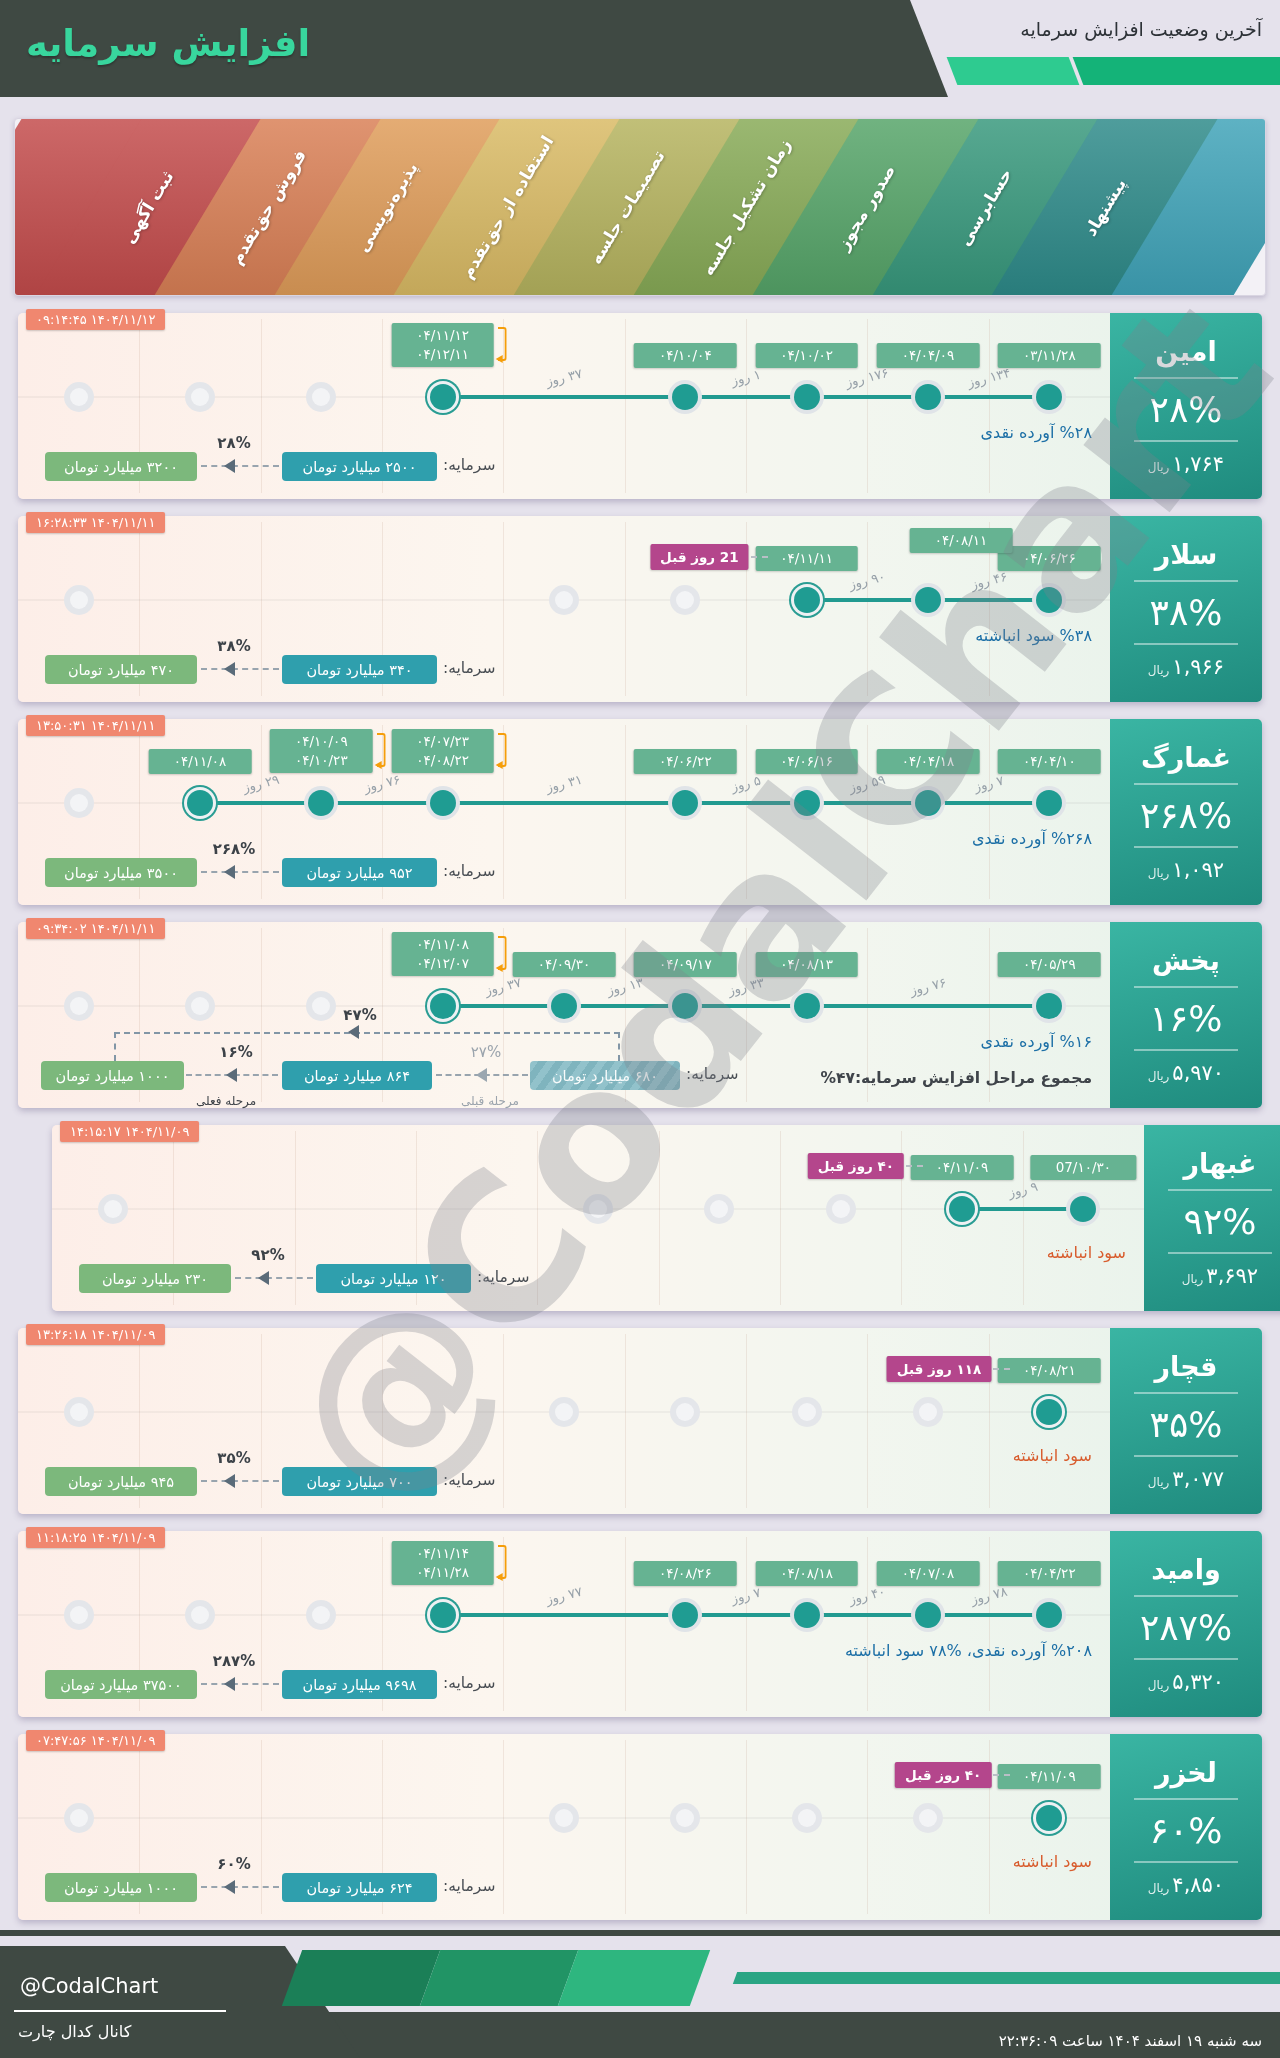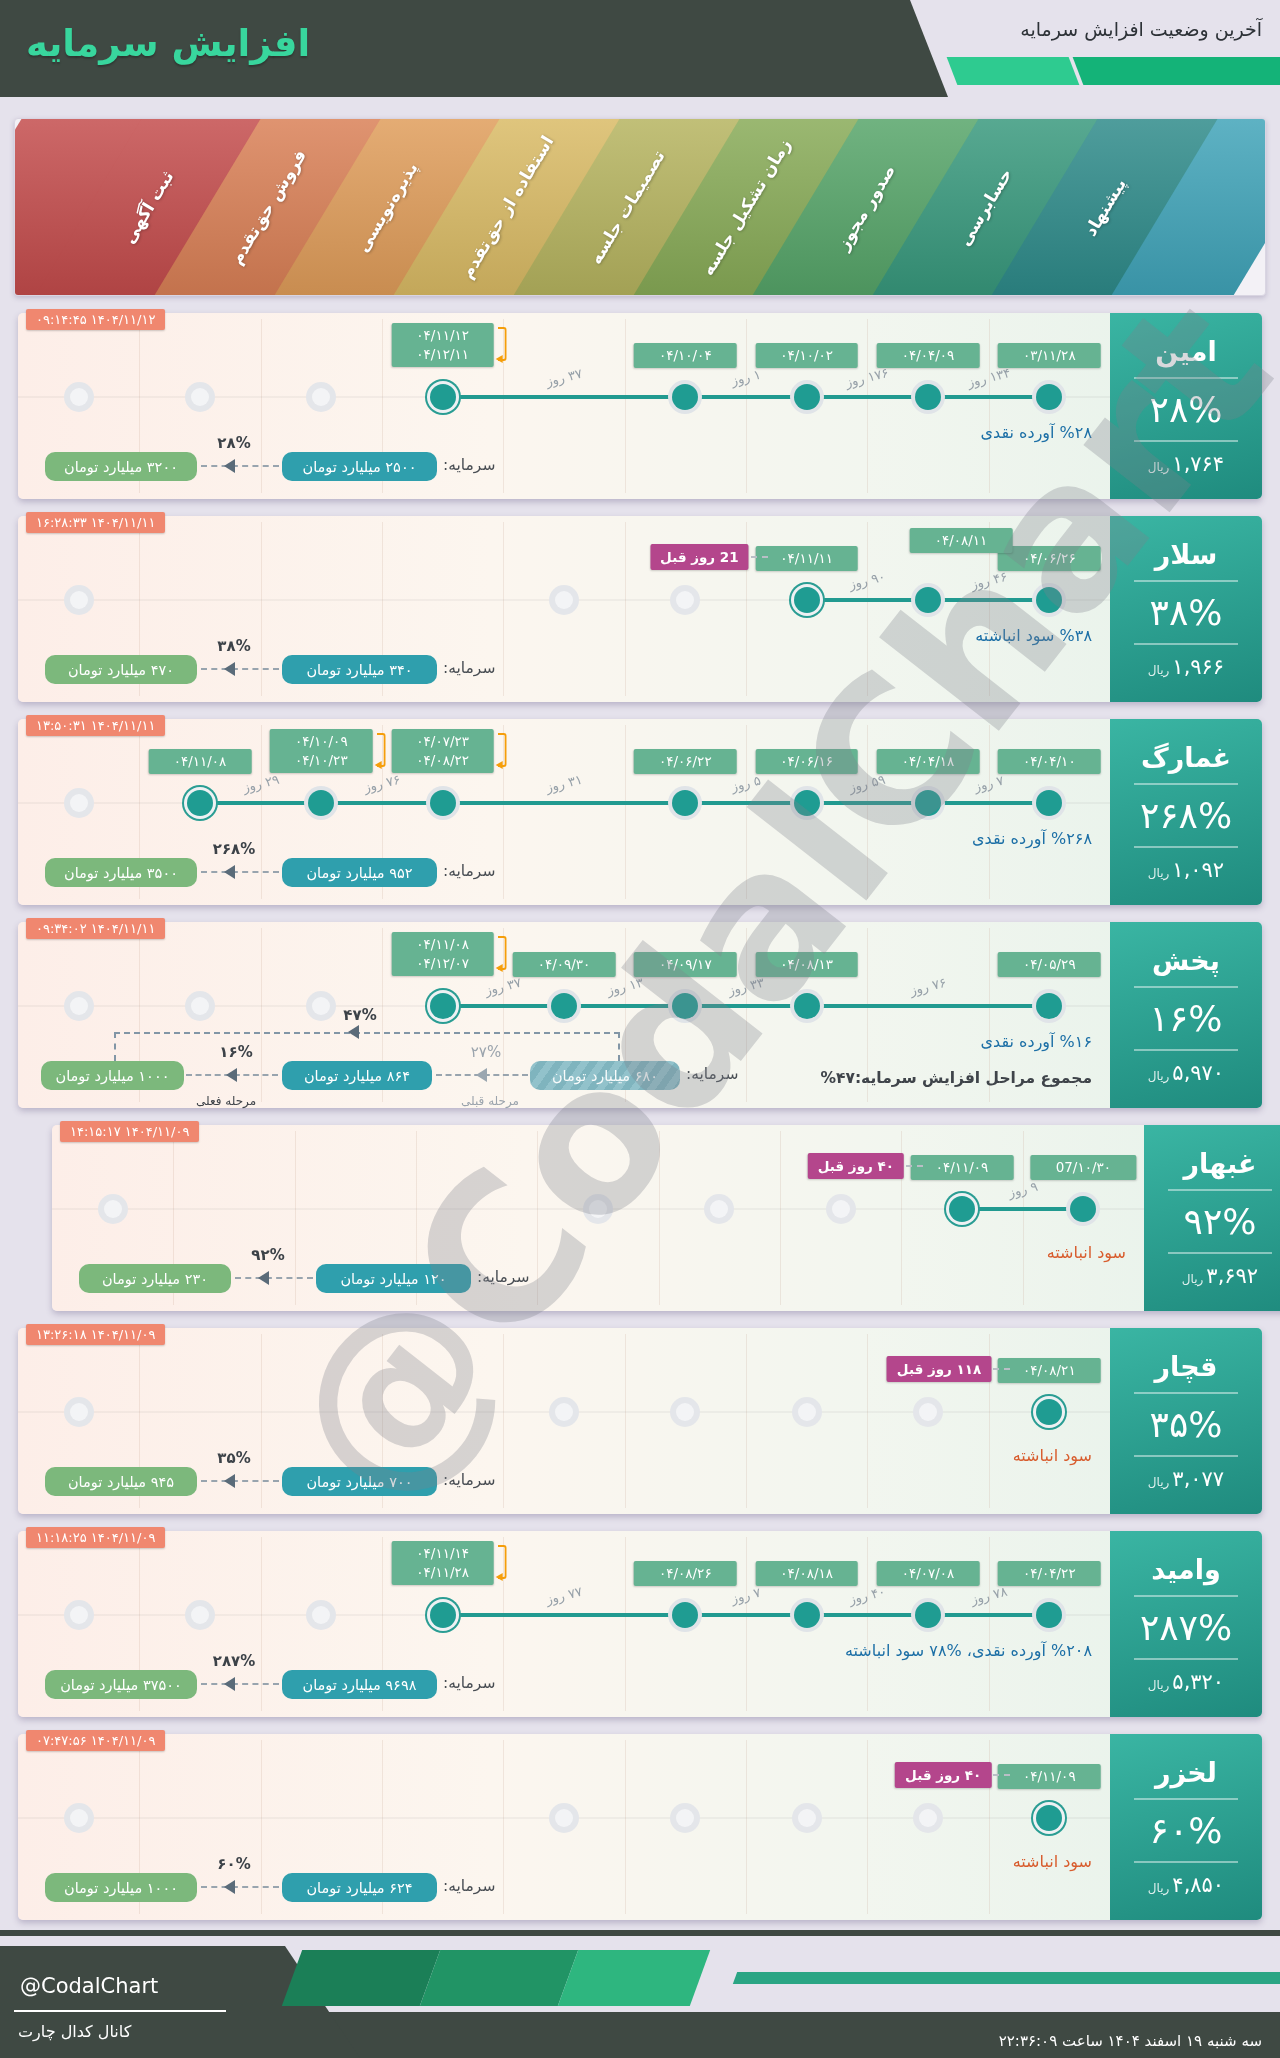--- a/index.html
+++ b/index.html
@@ -40,21 +40,21 @@
     box-shadow:0 1px 2px rgba(0,0,0,.18)}
   .bracket{position:absolute;right:-13px;top:4px;width:9px;height:34px;border:2px solid #f59e0b;border-left:none;border-radius:0 3px 3px 0}
   .bracket::after{content:"";position:absolute;left:-6px;bottom:-4px;border:4px solid transparent;border-right:7px solid #f59e0b}
   .mbadge{position:absolute;transform:translateX(-100%);background:#b4468c;color:#fff;font-size:13.5px;font-weight:bold;
     padding:5px 10px;border-radius:2px;direction:rtl;white-space:nowrap;box-shadow:0 1px 2px rgba(0,0,0,.18)}
   .mconn{position:absolute;width:17px;border-top:2px dashed #b9bfc6;top:40px}
   .note{position:absolute;right:170px;direction:rtl;font-size:16px;font-weight:normal;white-space:nowrap}
   .note.blue{color:#1c6fa6}.note.orange{color:#d85c2d}
   .note2{position:absolute;right:170px;top:147px;direction:rtl;font-size:15.5px;color:#3f444a;font-weight:600;white-space:nowrap}
   .cap-badge{position:absolute;top:139px;height:29px;display:flex;align-items:center;justify-content:center;
-    color:#fff;font-size:14.5px;direction:rtl;white-space:nowrap;border-radius:10px;padding:0 8px}
+    color:#fff;font-size:14.5px;direction:rtl;white-space:nowrap;border-radius:4px;padding:0 8px}
   .cap-teal{background:#2f9fad}.cap-green{background:#7cb87c}
   .cap-prev{background:repeating-linear-gradient(125deg,#92c2cb 0 7px,#7fb4be 7px 14px);color:#f8fbfb}
   .cap-label{position:absolute;top:143px;font-size:15.5px;color:#474c52;direction:rtl;white-space:nowrap}
   .cdash{position:absolute;top:152px;border-top:2px dashed #98a4ae}
   .carrow{position:absolute;top:146px;width:0;height:0;border-top:7px solid transparent;border-bottom:7px solid transparent;border-right:11px solid #5a6b79}
   .carrow.gray{border-right-color:#9aa6b0}
   .cpct{position:absolute;top:121px;width:60px;text-align:center;font-size:15px;font-weight:bold;color:#3c4248;direction:rtl}
   .cpct.gray{color:#9ba4ad;font-weight:normal}
   .stage-lbl{position:absolute;top:172px;width:100px;text-align:center;font-size:12px;direction:rtl;white-space:nowrap}
   .stage-lbl.gray{color:#9ba4ad}.stage-lbl.dark{color:#3f444a}

